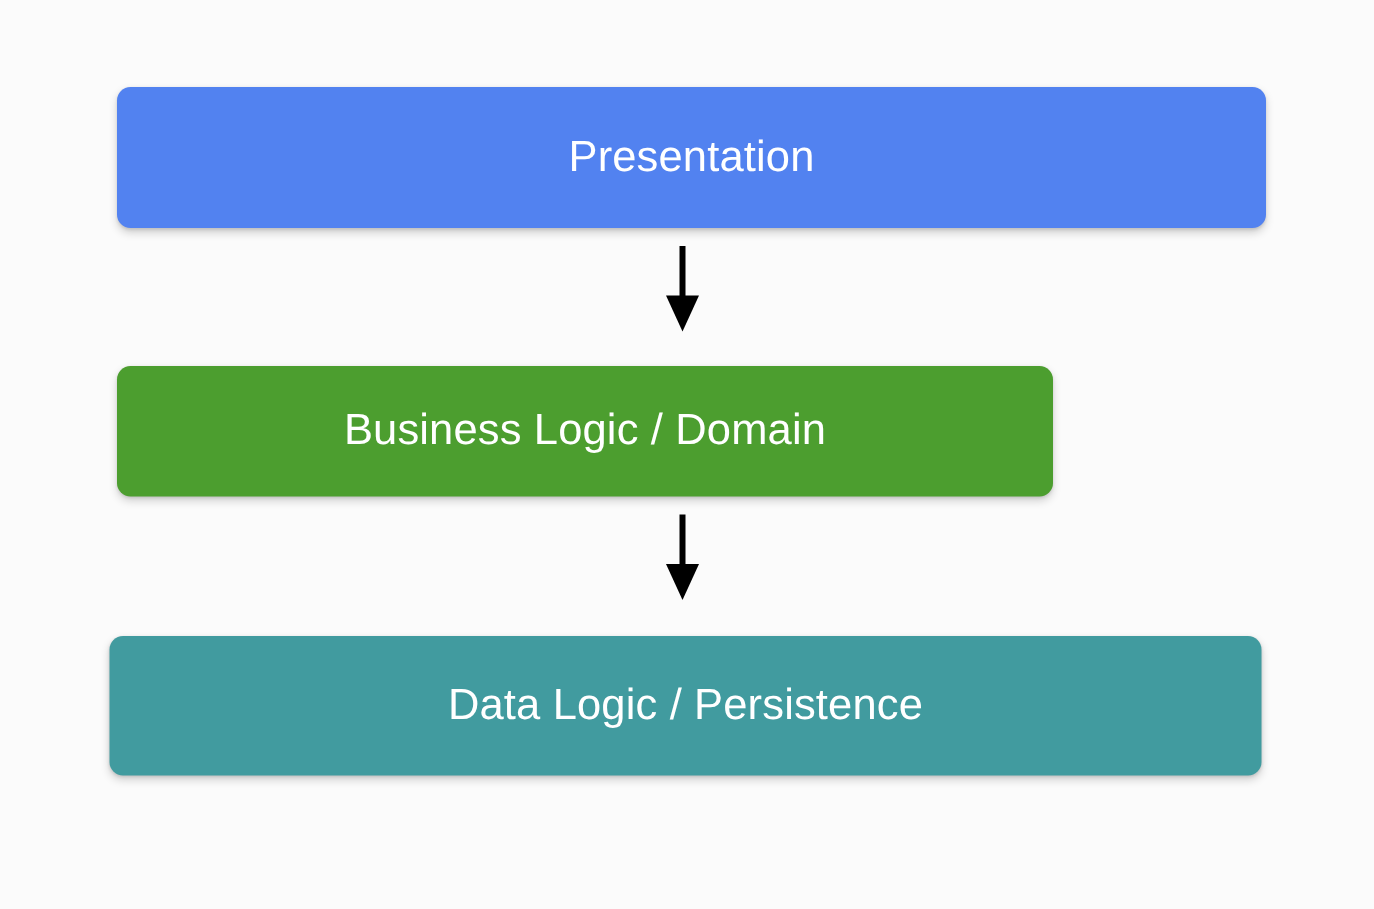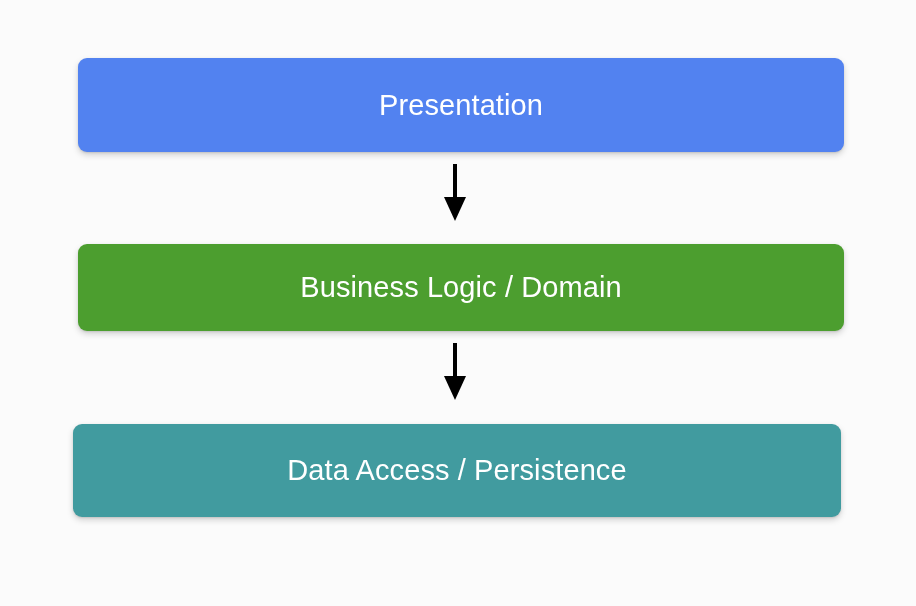--- a/index.html
+++ b/index.html
@@ -49,21 +49,21 @@
   #layer-presentation {
     left: 78px;
     top: 58px;
     width: 766px;
     height: 94px;
   }
 
   #layer-business {
     left: 78px;
     top: 244px;
-    width: 766px;
+    width: 624px;
     height: 87px;
   }
 
   #layer-data {
     left: 73px;
     top: 424px;
     width: 768px;
     height: 93px;
   }
 
@@ -111,16 +111,16 @@
   </div>
 
   <div class="flow-arrow" id="arrow-business-to-data">
     <svg viewBox="0 0 60 62" xmlns="http://www.w3.org/2000/svg">
       <line x1="30" y1="2" x2="30" y2="40" stroke="#000000" stroke-width="4"></line>
       <polygon points="30,59 19,35 41,35" fill="#000000"></polygon>
     </svg>
   </div>
 
   <div class="layer-box" id="layer-data" style="background:#419b9f">
-    <span class="layer-label">Data Access / Persistence</span>
+    <span class="layer-label">Data Logic / Persistence</span>
   </div>
 
 </div>
 
 </body></html>

